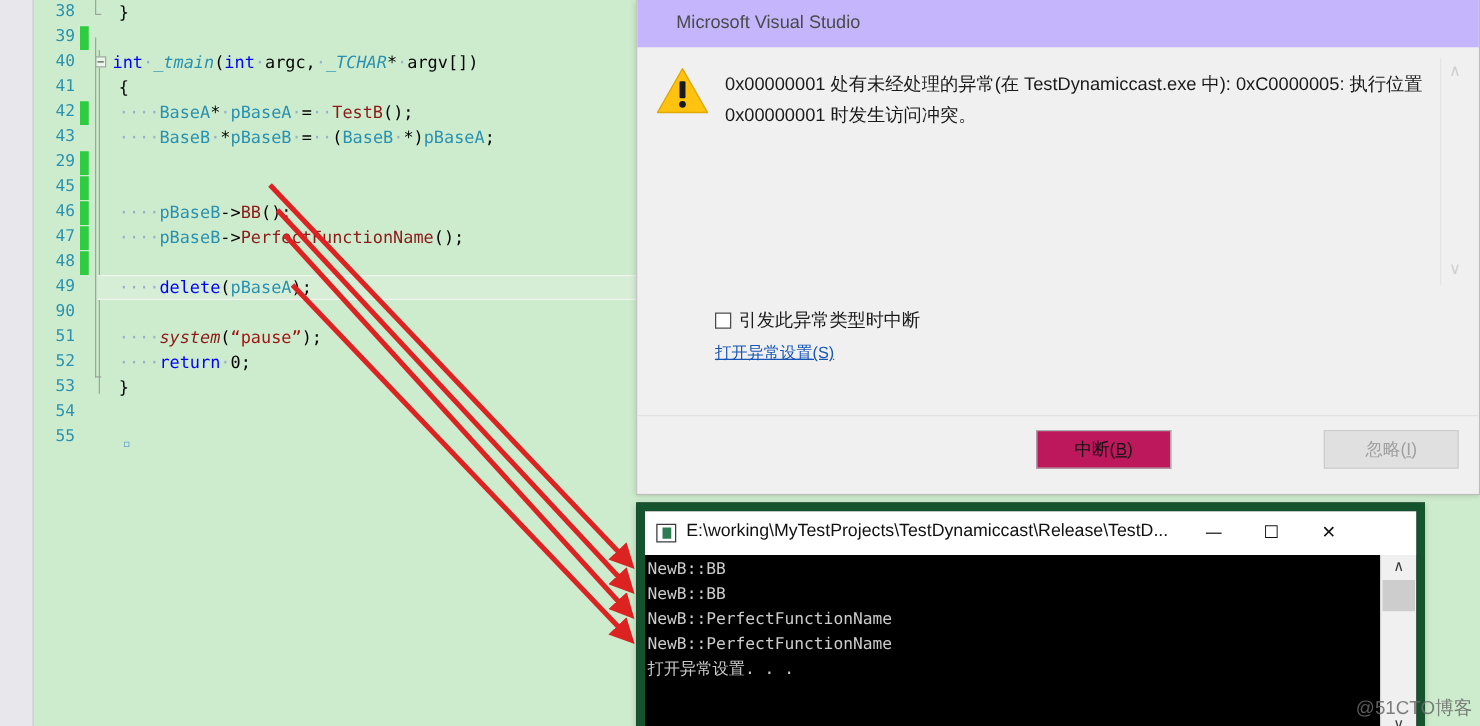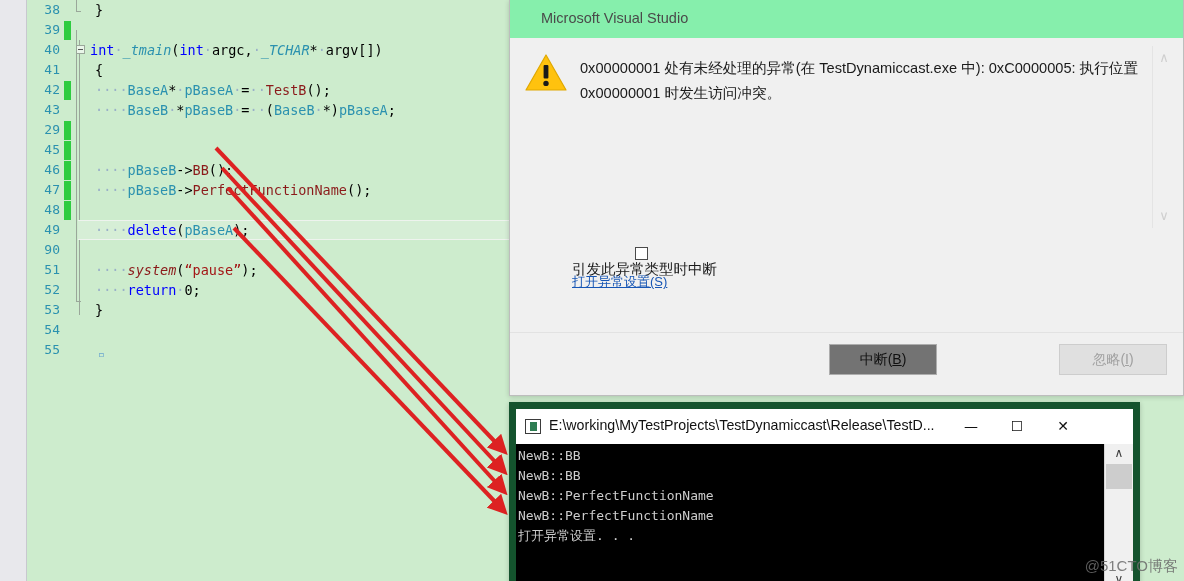--- a/index.html
+++ b/index.html
@@ -135,21 +135,21 @@
     border: 1px solid #bdbdbd;
     border-top: none;
     box-sizing: border-box;
     box-shadow: 0 1px 5px rgba(0,0,0,0.18);
   }
   .vs-titlebar {
     position: absolute;
     left: 0; top: 0;
     width: 100%;
     height: 38px;
-    background: #86efac;
+    background: #c4b5fd;
     box-sizing: border-box;
   }
   .vs-title {
     position: absolute;
     left: 31px; top: 10px;
     font-size: 14.5px;
     color: #4a4a4a;
     font-family: "Liberation Sans", sans-serif;
     white-space: nowrap;
   }
@@ -192,21 +192,20 @@
     font-family: "DejaVu Sans", sans-serif;
   }
   .vs-scroll .chev.up { top: 6px; }
   .vs-scroll .chev.dn { bottom: 6px; }
 
   .vs-check-row {
     position: absolute;
     left: 62px; top: 209px;
     display: flex;
     align-items: center;
-    flex-direction: column;
   }
   .vs-checkbox {
     width: 13px; height: 13px;
     border: 1px solid #4a4a4a;
     background: #ffffff;
     box-sizing: border-box;
     margin-right: 6px;
     flex: 0 0 auto;
   }
   .vs-check-label {
@@ -229,21 +228,21 @@
     width: 100%;
     height: 62px;
     background: #f0f0f0;
     border-top: 1px solid #e2e2e2;
   }
   .vs-btn {
     position: absolute;
     top: 11px;
     width: 108px; height: 31px;
     border: 1px solid #adadad;
-    background: #737373;
+    background: #be185d;
     font-size: 14px;
     font-family: "Liberation Sans", sans-serif;
     color: #111;
     box-sizing: border-box;
     cursor: pointer;
     line-height: 29px;
     text-align: center;
     padding: 0;
   }
   .vs-btn.b1 { left: 319px; }

